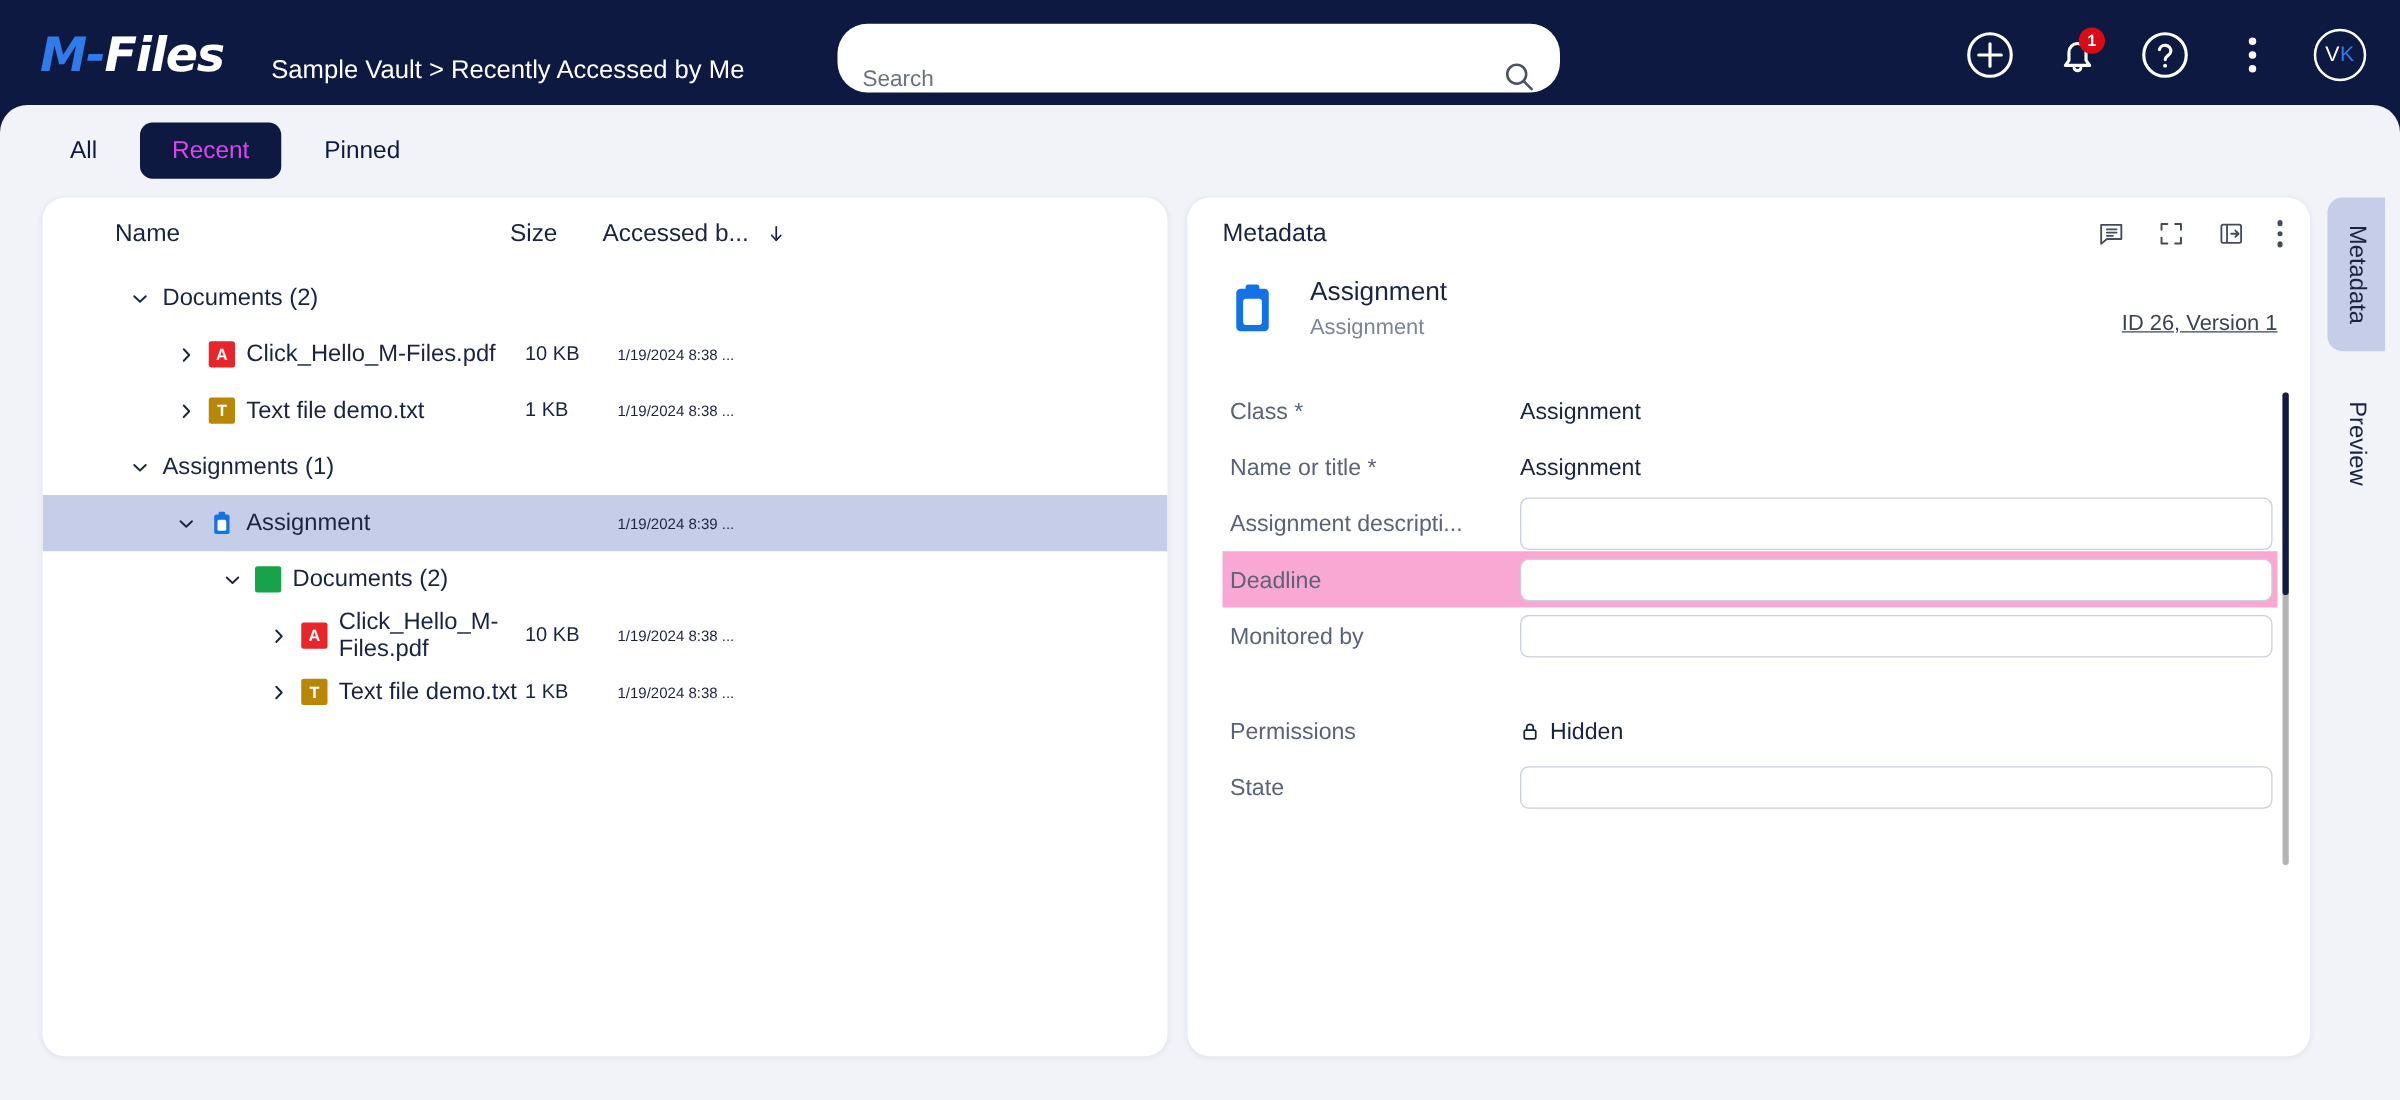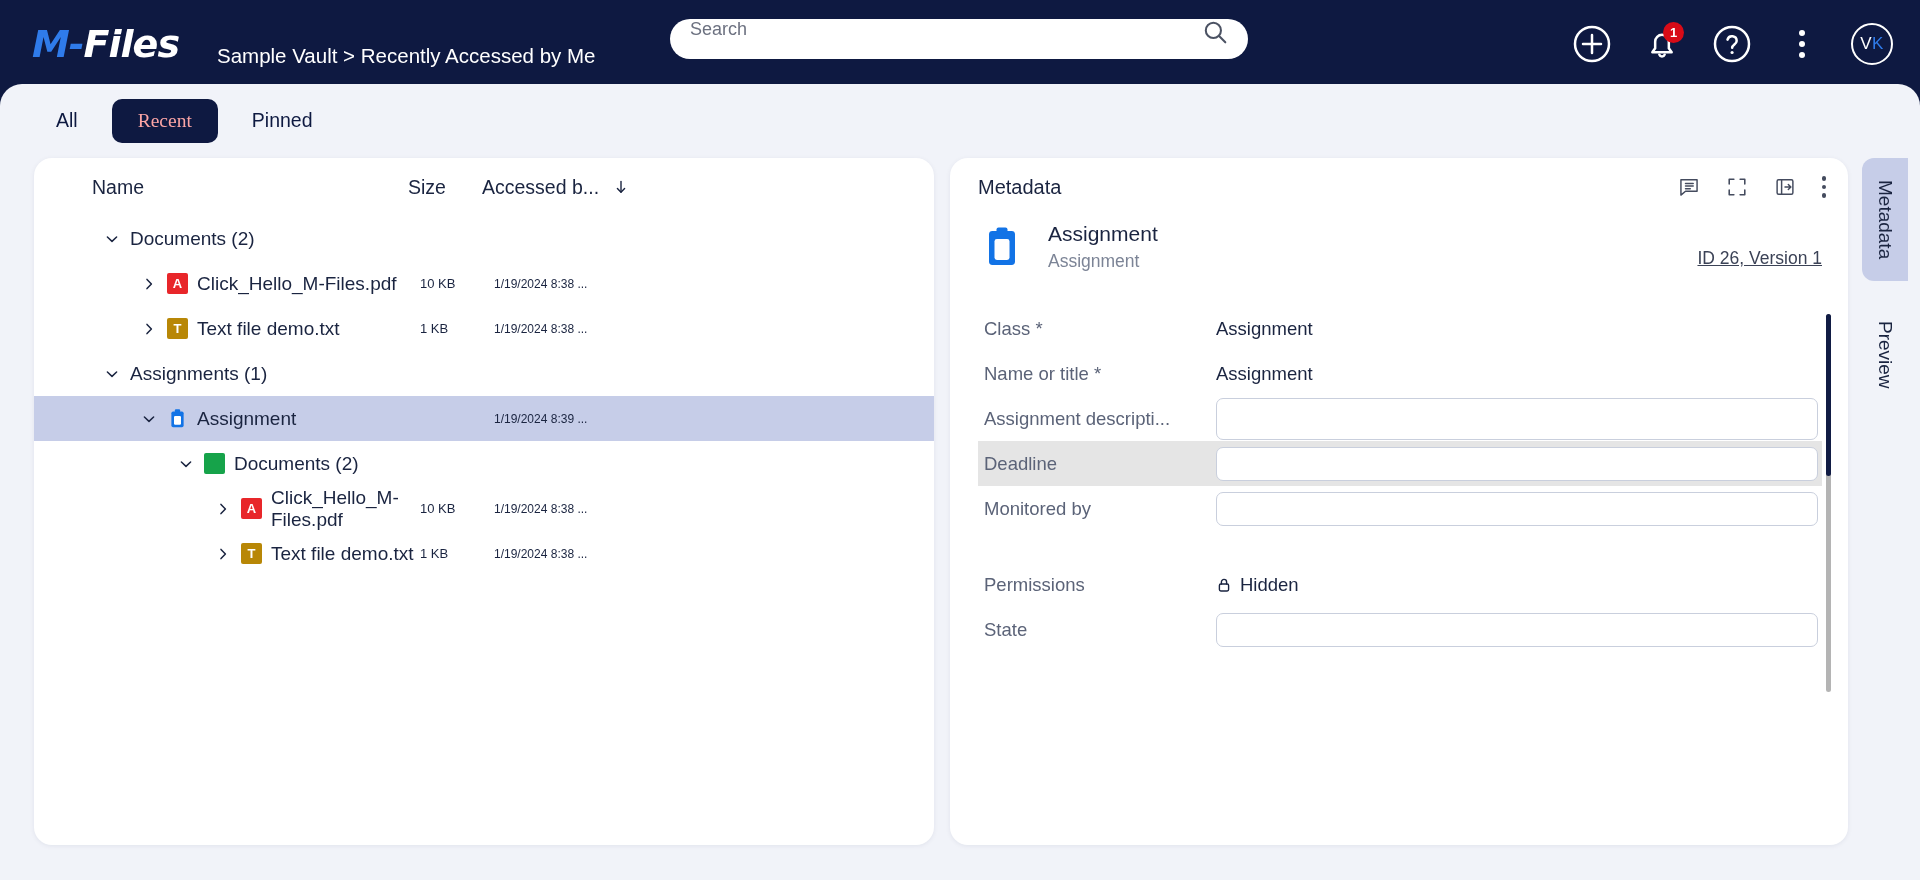--- a/index.html
+++ b/index.html
@@ -21,23 +21,23 @@
     letter-spacing: -1px; color: #ffffff;
     font-family: "DejaVu Sans", sans-serif;
   }
   .logo .m { color: #2f7bea; }
   .logo .dash { color: #2f7bea; }
   .breadcrumb {
     margin-left: 38px; color: #ffffff; font-size: 20.5px; white-space: nowrap; margin-top: 24px;
   }
   .search-wrap {
     position: absolute; left: 670px; top: 19px;
-    width: 578px; height: 40px;
+    width: 578px; height: 55px;
     background: #ffffff; border-radius: 24px;
-    display: flex; align-items: flex-start; padding: 0 20px;
+    display: flex; align-items: flex-end; padding: 0 20px;
   }
   .search-input {
     flex: 1; border: none; outline: none; font-size: 18px;
     color: #2a2a2a; font-family: "Liberation Sans", sans-serif; background: transparent;
   }
   .search-input::placeholder { color: #6c7180; }
   .search-icon { width: 26px; height: 26px; flex: none; }
 
   .nav-icons {
     position: absolute; right: 26px; top: 0; height: 88px;
@@ -68,21 +68,21 @@
     position: absolute; top: 84px; left: 0;
     width: 1920px; height: 796px;
     background: #f1f3f9; border-radius: 22px 22px 0 0;
   }
 
   .tabs { position: absolute; top: 14px; left: 30px; display: flex; align-items: center; gap: 8px; }
   .tab {
     padding: 11px 26px; border-radius: 10px; font-size: 19.5px;
     color: #0e1941; cursor: pointer; white-space: nowrap;
   }
-  .tab.active { background: #0e1941; color: #fca5a5; font-family: Liberation Serif, serif; }
+  .tab.active { background: #0e1941; color: #d946ef; }
 
   
   .list-card {
     position: absolute; top: 74px; left: 34px;
     width: 900px; height: 687px;
     background: #ffffff; border-radius: 18px;
     box-shadow: 0 1px 5px rgba(20,30,70,0.07);
     overflow: hidden;
   }
   .list-head {
@@ -93,21 +93,21 @@
   .col-size { width: 74px; }
   .col-acc { display: flex; align-items: center; gap: 14px; }
   .sort-arrow { width: 16px; height: 16px; }
 
   .row {
     display: flex; align-items: center; height: 45px;
     font-size: 19px; color: #1a2440; cursor: pointer; padding-left: 12px;
   }
   .row.selected { background: #c6cde8; }
   .row .cell-name { display: flex; align-items: center; flex: none; }
-  .row .cell-size { width: 74px; flex: none; font-size: 13px; }
+  .row .cell-size { width: 74px; flex: none; font-size: 16px; }
   .row .cell-date { flex: none; font-size: 12px; white-space: nowrap; }
   .chev { width: 16px; height: 16px; flex: none; }
   .twisty { width: 26px; display: flex; align-items: center; justify-content: flex-start; flex: none; }
 
   .ic { width: 21px; height: 21px; flex: none; margin-right: 9px; }
   .ic-pdf { background: #e8262a; border-radius: 2px; position: relative; }
   .ic-pdf::after {
     content: "A"; position: absolute; inset: 0; color: #fff; font-size: 13px;
     display: flex; align-items: center; justify-content: center; font-weight: 700;
   }
@@ -145,21 +145,21 @@
   .obj-id { font-size: 17.5px; color: #3b4256; align-self: flex-end; padding-bottom: 3px; text-decoration: underline; }
 
   .scroll-area {
     position: absolute; top: 148px; left: 0; width: 898px; height: 242px;
     overflow: hidden;
   }
   .fields { padding: 0 26px 0 28px; }
   .field {
     display: flex; align-items: center; min-height: 45px; padding: 0 0 0 0;
   }
-  .field.shaded { background: #e5e5e5; }
+  .field.shaded { background: #f9a8d4; }
   .f-label { width: 238px; flex: none; font-size: 18.5px; color: #5b6378; padding-left: 6px; }
   .f-value { flex: 1; font-size: 18.5px; color: #1a2440; display: flex; align-items: center; gap: 8px; }
   .f-input {
     flex: 1; height: 34px; border: 1px solid #c9cfdd; border-radius: 7px; background: #fff;
     margin-right: 4px;
   }
   .f-input.tall { height: 42px; }
   .cbx {
     width: 17px; height: 17px; border: 1.6px solid #2f7bea; border-radius: 3px;
     display: inline-flex; align-items: center; justify-content: center;

